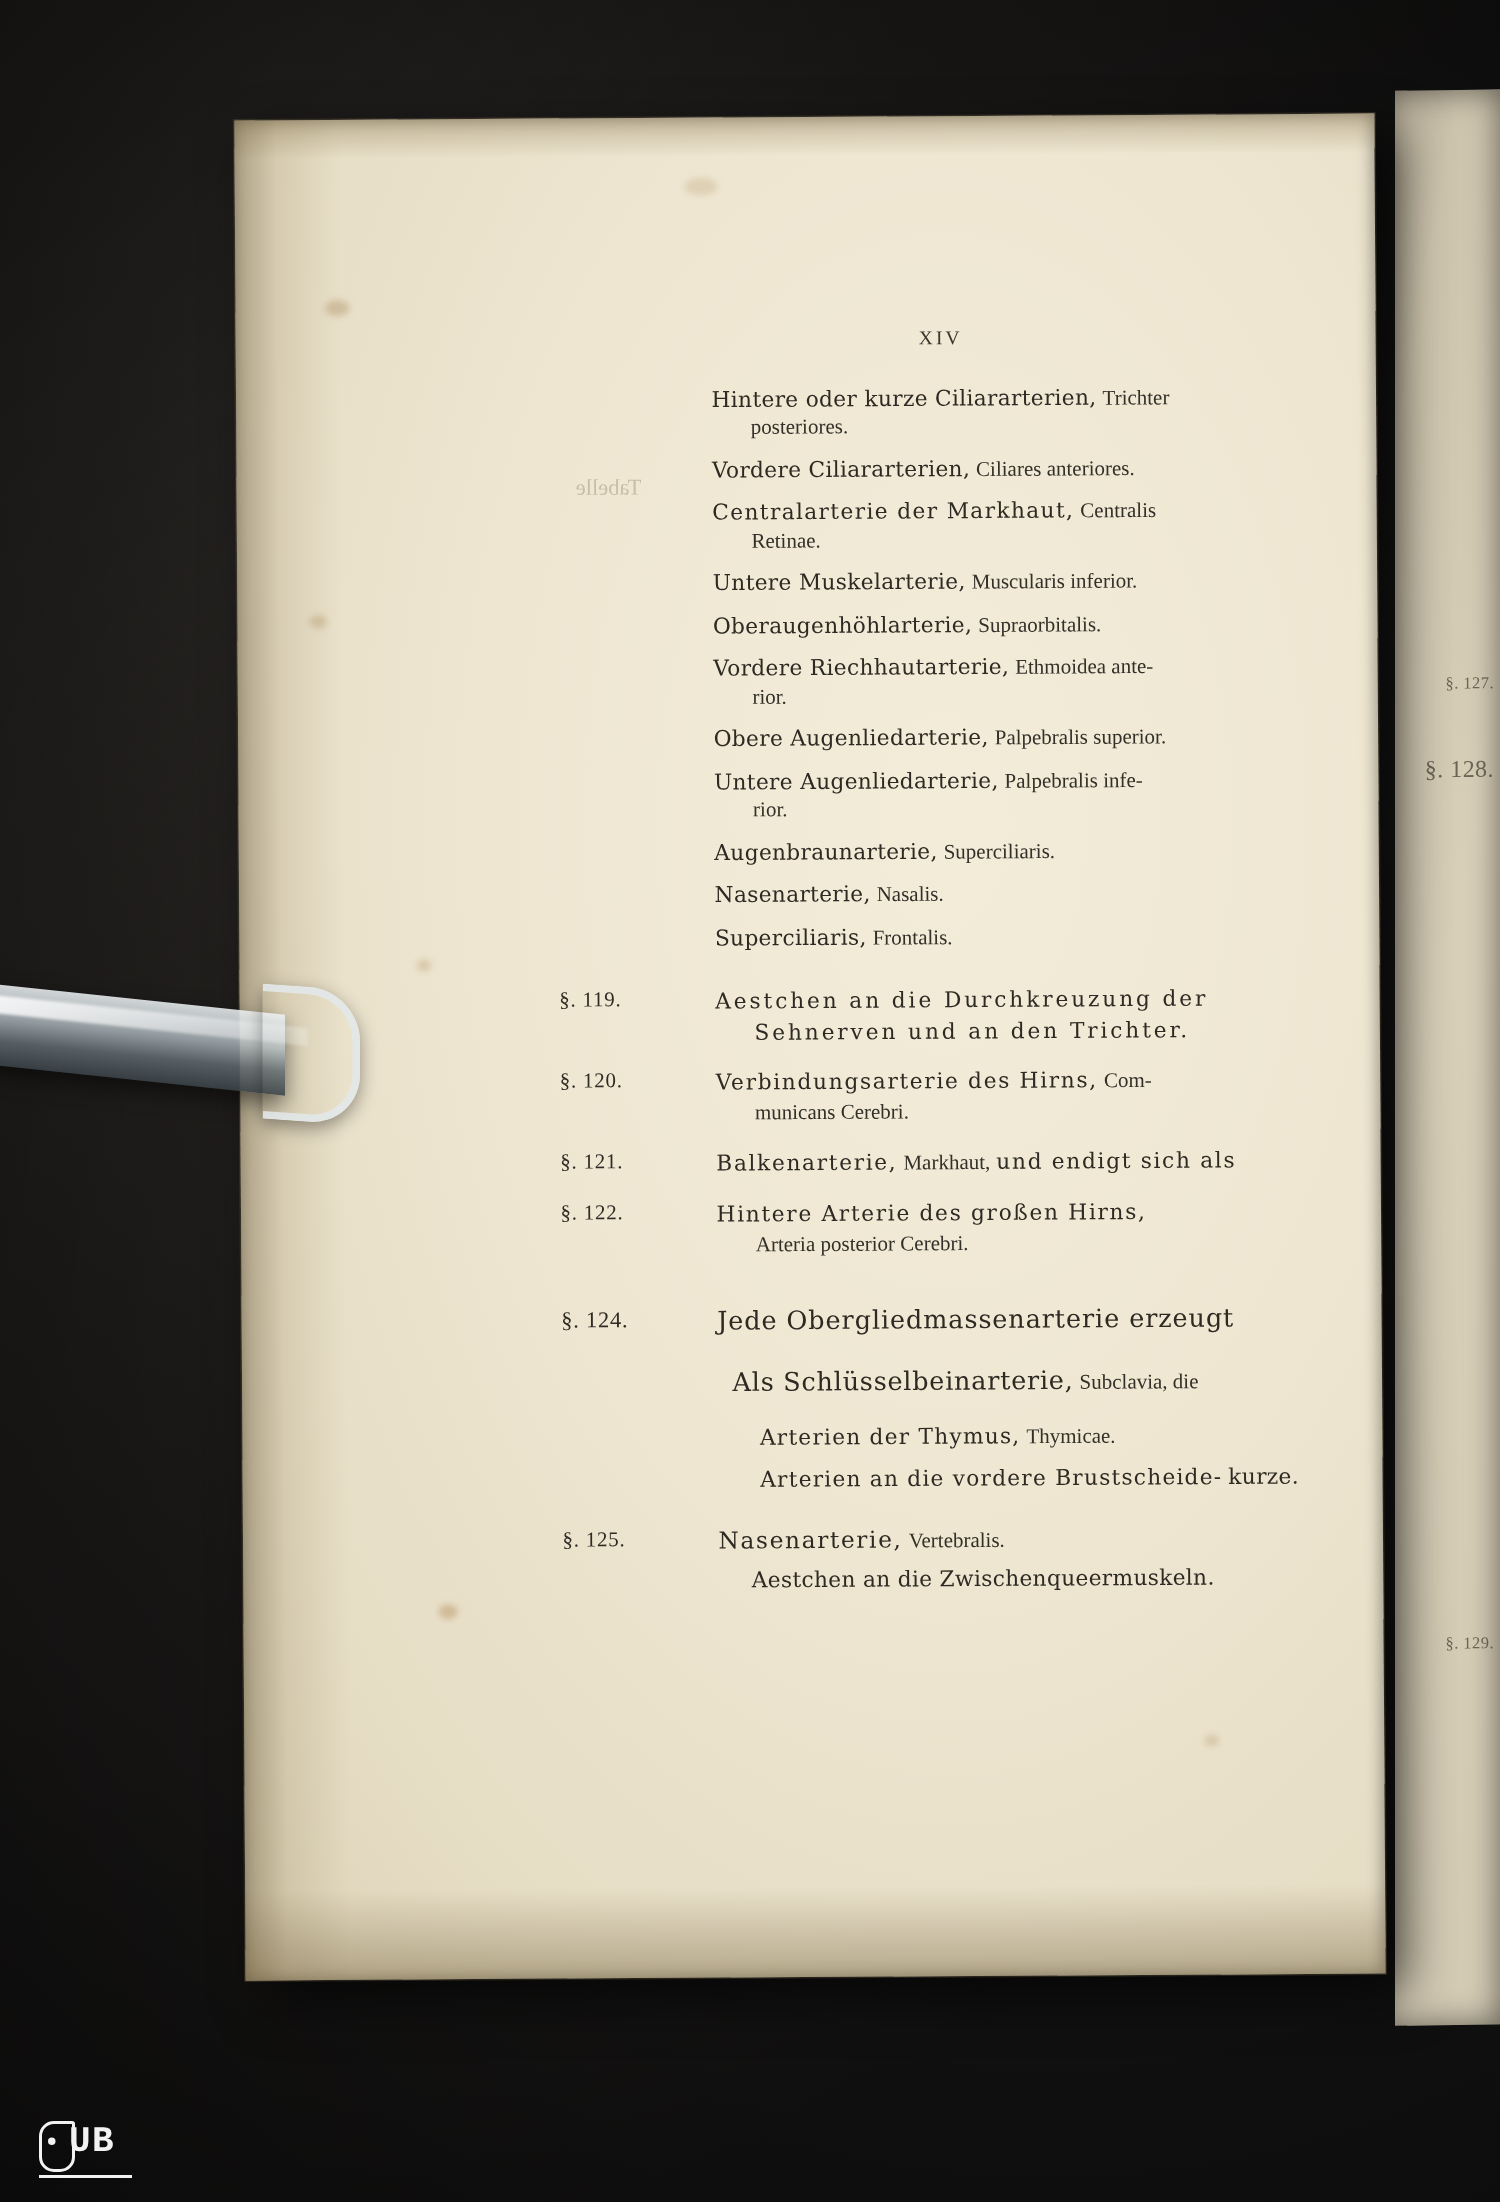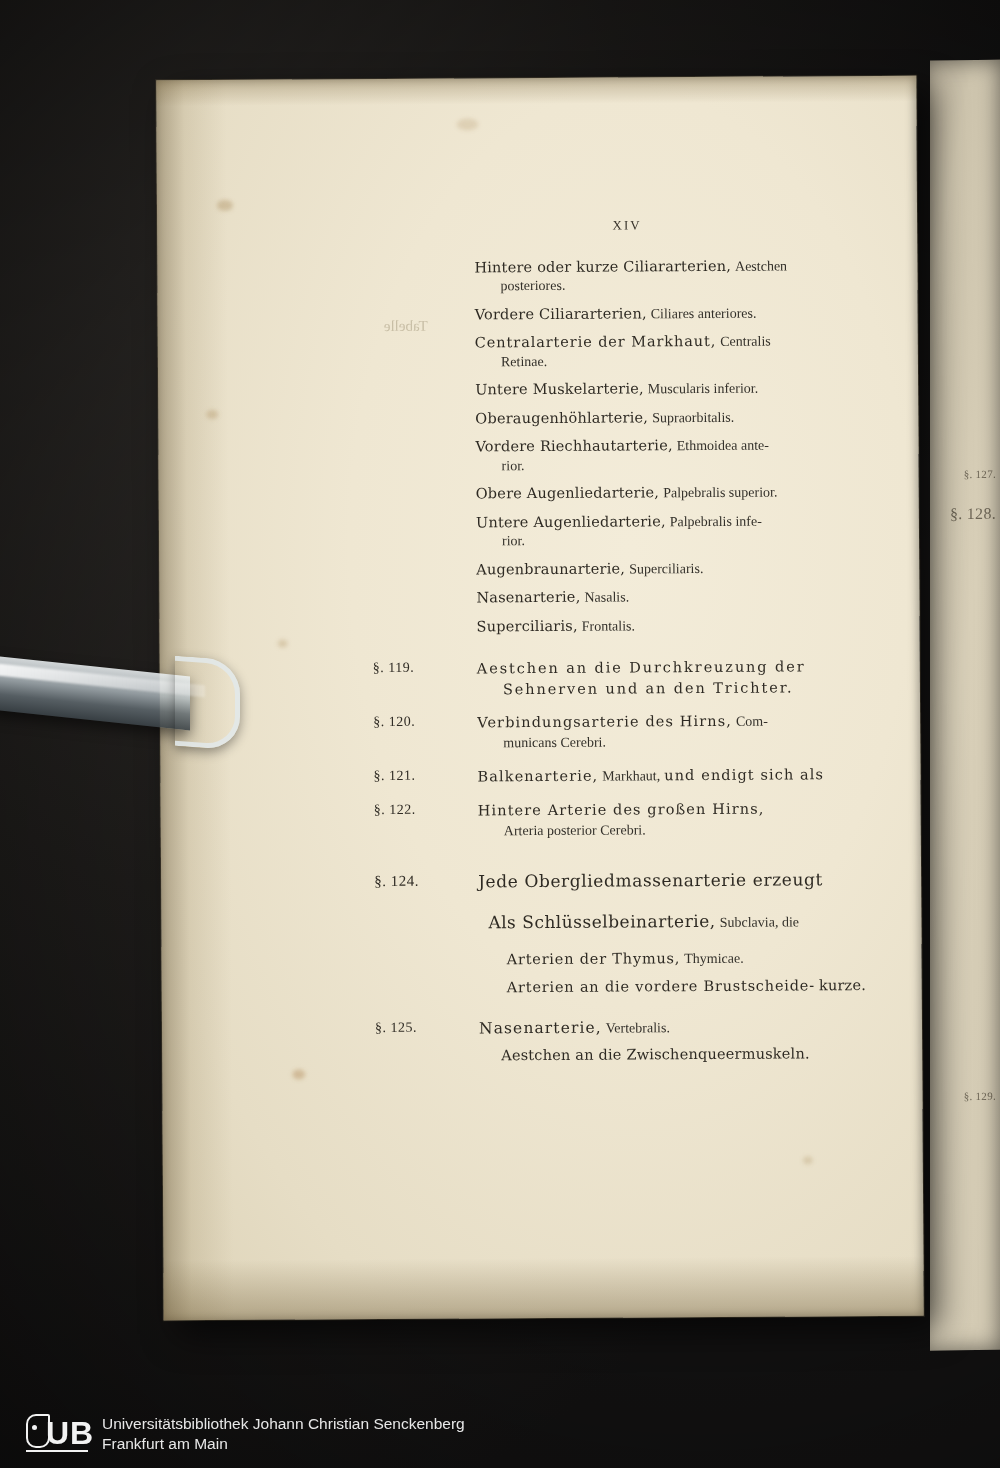--- a/index.html
+++ b/index.html
@@ -245,23 +245,23 @@
     width: 62px;
     height: 44px;
     position: relative;
     margin-right: 14px;
     flex: 0 0 auto;
   }
   #ub-logo .ub-text {
     position: absolute;
     left: 20px;
     top: 3px;
-    font-family: Liberation Sans, sans-serif;
+    font-family: Liberation Mono, monospace;
     font-weight: bold;
-    font-size: 32px;
+    font-size: 24px;
     letter-spacing: 1px;
     color: #f2f2f2;
   }
   #ub-logo .ub-rule {
     position: absolute;
     left: 0; right: 0; bottom: 4px;
     height: 2px;
     background: #f2f2f2;
   }
   #ub-logo .ub-face {
@@ -281,21 +281,21 @@
   }
   #wm-lines { line-height: 1.3; }
   #wm-lines div { font-size: 15.5px; }
 </style>
 </head>
 <body>
 
 <div id="backdrop"></div>
 
 <div id="right-page">
-  <div class="rp-mark" style="top:408px;">§. 127.</div>
+  <div class="rp-mark" style="top:390px;">§. 127.</div>
   <div class="rp-mark" style="top:445px; font-size:16px;">§. 128.</div>
   <div class="rp-mark" style="top:1030px;">§. 129.</div>
 </div>
 
 <div id="page">
   <div class="gutter"></div>
   <div class="edge-top"></div>
   <div class="edge-bottom"></div>
 
   <div class="foxing" style="left:60px; top:120px; width:16px; height:11px; background:rgba(150,112,56,0.30);"></div>
@@ -306,21 +306,21 @@
   <div class="foxing" style="left:300px; top:40px; width:22px; height:12px; background:rgba(150,112,56,0.18);"></div>
 
   <div class="showthrough">Tabelle</div>
 
   <div id="content">
 
     <div class="folio">XIV</div>
 
     <p class="entry">
       <span class="de">Hintere oder kurze Ciliararterien,</span>
-      <span class="la">Aestchen</span>
+      <span class="la">Trichter</span>
       <span class="cont la">posteriores.</span>
     </p>
 
     <p class="entry">
       <span class="de">Vordere Ciliararterien,</span>
       <span class="la">Ciliares anteriores.</span>
     </p>
 
     <p class="entry">
       <span class="de" style="letter-spacing:0.9px;">Centralarterie der Markhaut,</span>
@@ -461,17 +461,13 @@
   <div class="glow"></div>
   <div class="tip"></div>
 </div>
 
 <div id="watermark">
   <div id="ub-logo">
     <div class="ub-face"></div>
     <div class="ub-text">UB</div>
     <div class="ub-rule"></div>
   </div>
-  <div id="wm-lines">
-    <div>Universitätsbibliothek Johann Christian Senckenberg</div>
-    <div>Frankfurt am Main</div>
-  </div>
 </div>
 
 </body></html>

